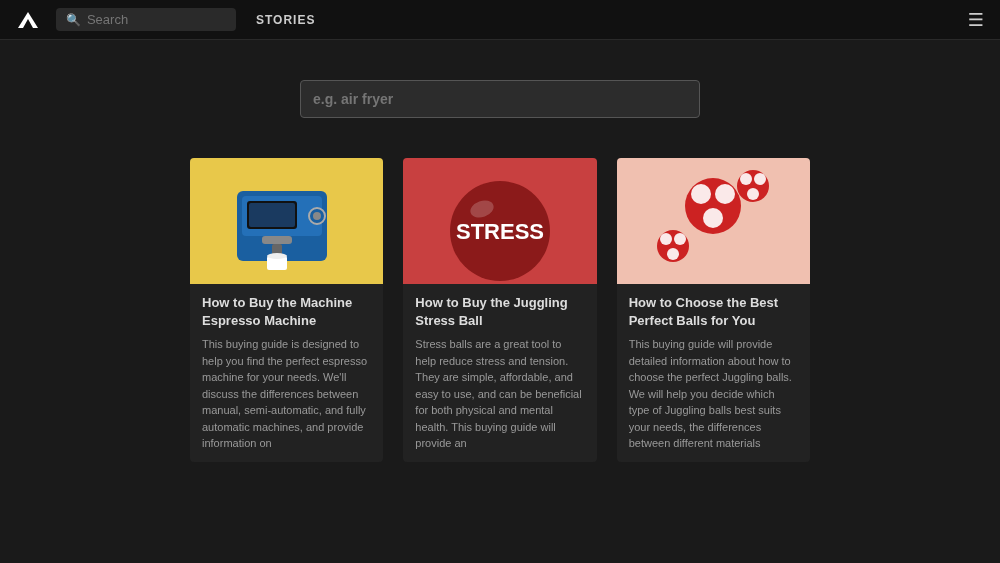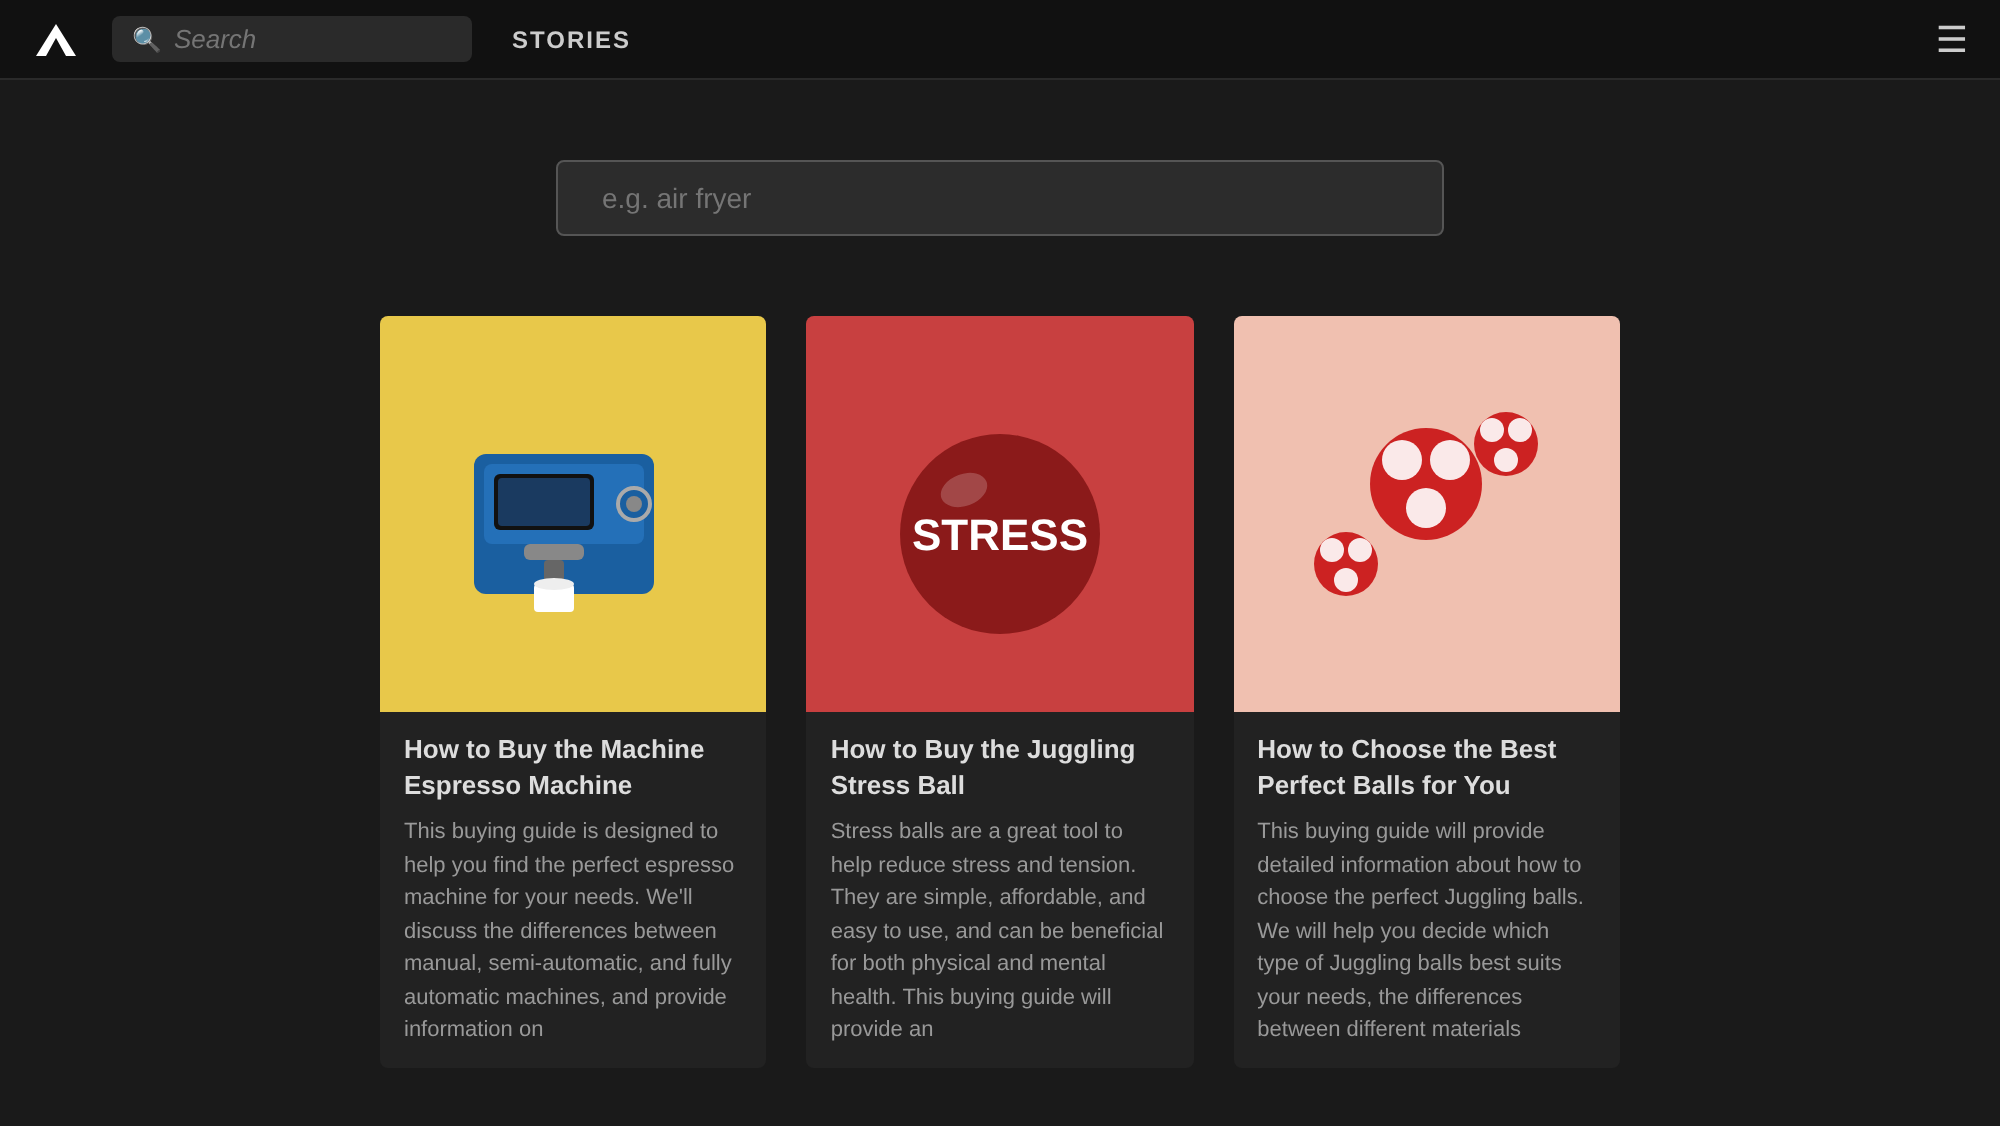--- a/index.html
+++ b/index.html
@@ -40,21 +40,20 @@
       width: 180px;
     }
     .nav-search input {
       background: transparent;
       border: none;
       color: #7dd3fc;
       font-size: 13px;
       outline: none;
       width: 100%;
       margin-left: 6px;
-      font-style: italic;
     }
     .search-icon-small {
       color: #888;
       font-size: 12px;
     }
     .nav-stories {
       margin-left: 20px;
       font-size: 12px;
       letter-spacing: 1px;
       color: #ccc;
@@ -82,49 +81,50 @@
       text-transform: uppercase;
     }
     .hero-subtitle {
       color: #aaa;
       font-size: 14px;
       line-height: 1.6;
       max-width: 420px;
       margin: 0 auto 22px;
     }
     .hero-search {
-      width: 444px;
-      padding: 10px 22px;
+      width: 400px;
+      padding: 10px 12px;
       border-radius: 4px;
       border: 1px solid #555;
       background: #2c2c2c;
       color: #bbb;
       font-size: 14px;
       outline: none;
+      font-weight: bold;
     }
 
     
     .grid {
       display: grid;
       grid-template-columns: repeat(3, 1fr);
       gap: 20px;
       padding: 10px 190px 20px;
       max-width: 1000px;
       margin: 0 auto;
     }
 
     .card {
       background: #222;
       border-radius: 4px;
       overflow: hidden;
       cursor: pointer;
     }
     .card-image {
       width: 100%;
-      height: 198px;
+      height: 126px;
       display: flex;
       align-items: center;
       justify-content: center;
       overflow: hidden;
     }
     .card-body {
       padding: 10px 12px;
     }
     .card-title {
       font-size: 13px;

